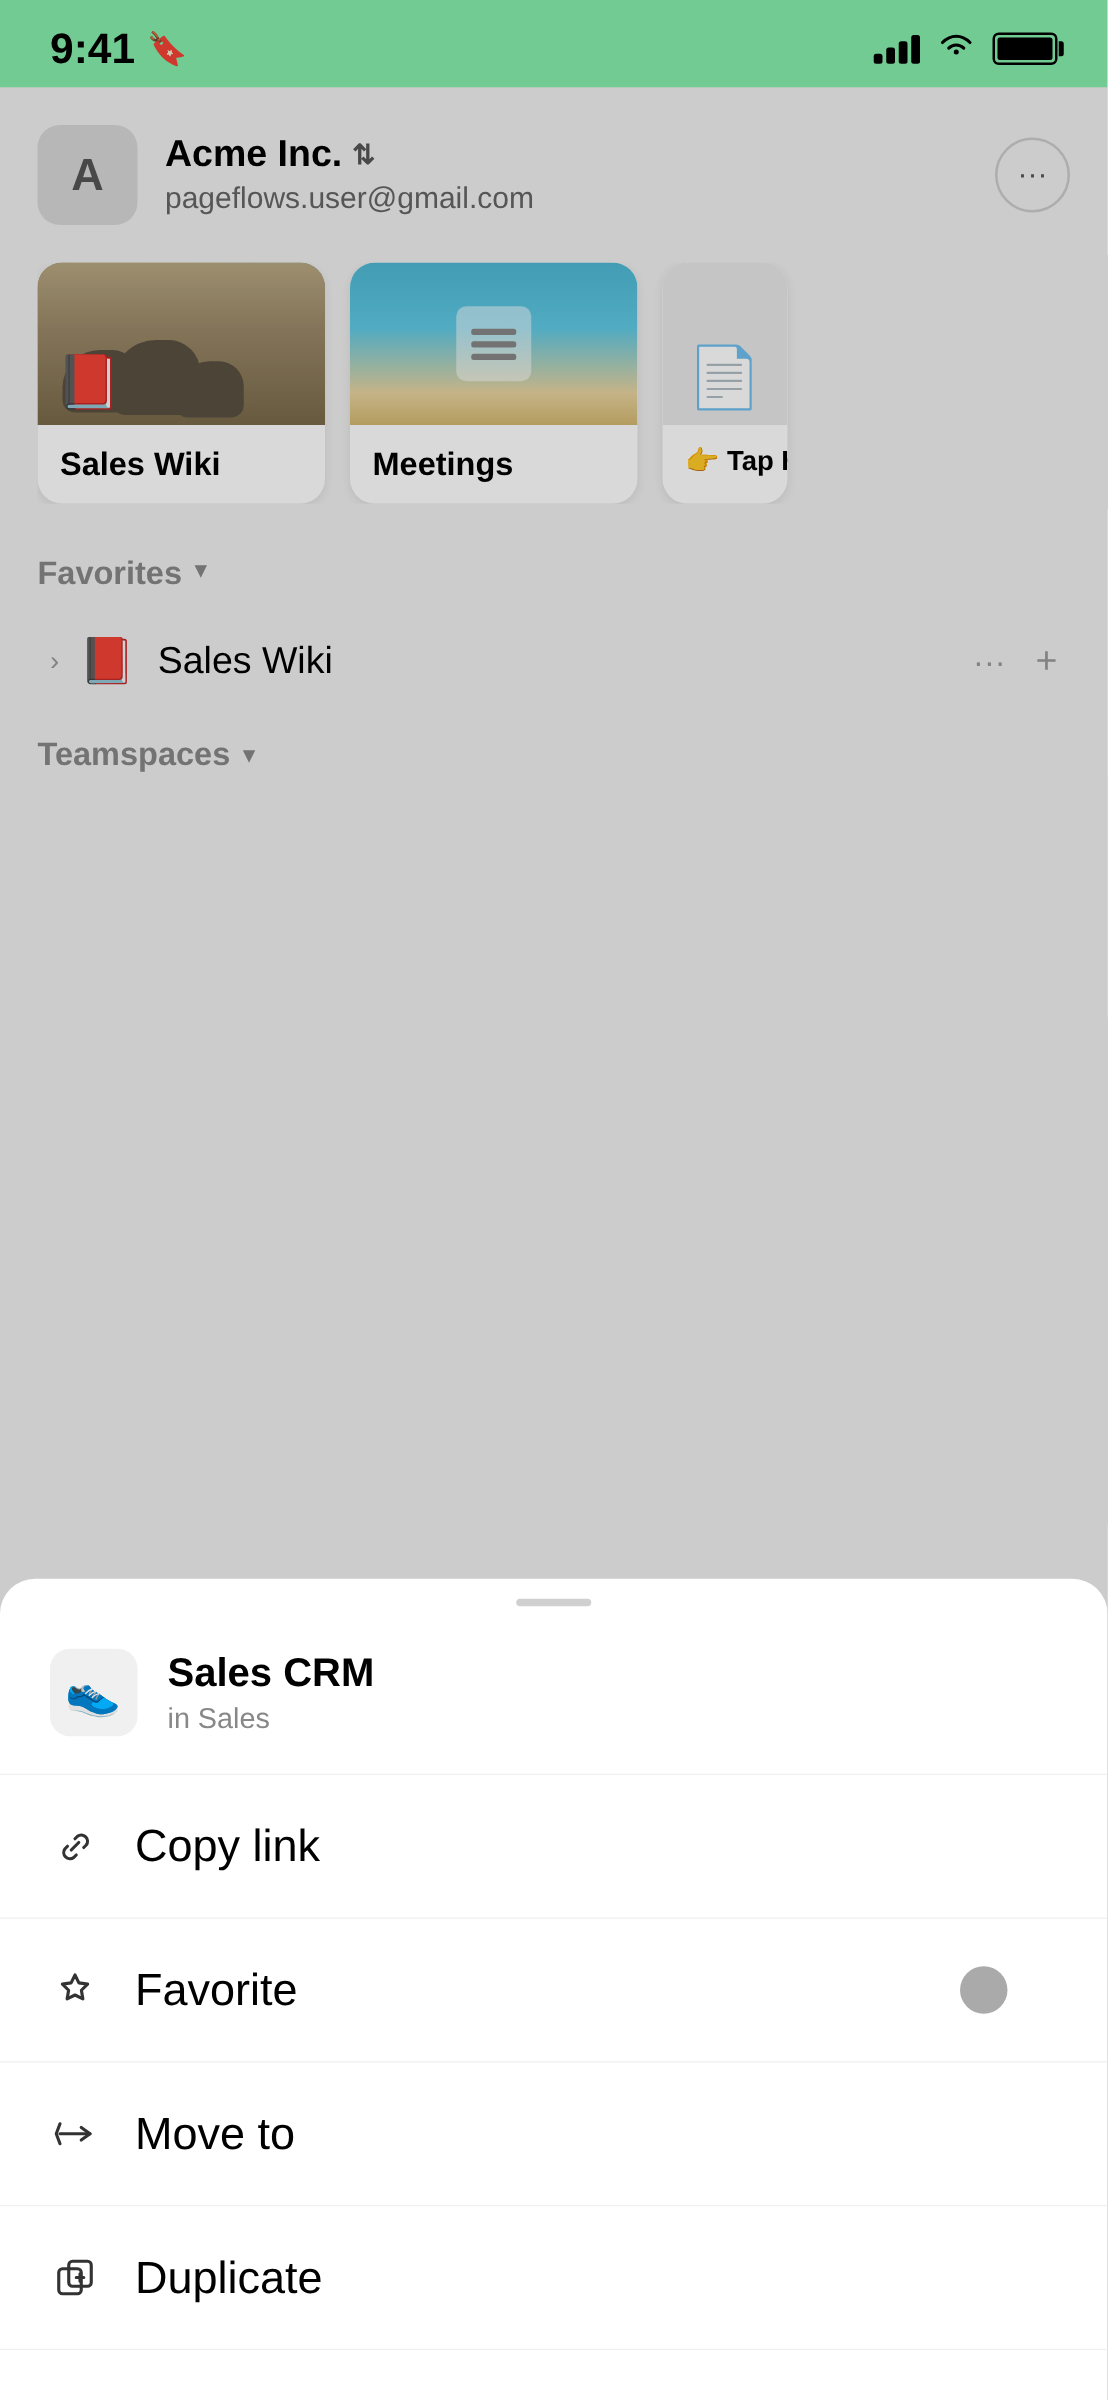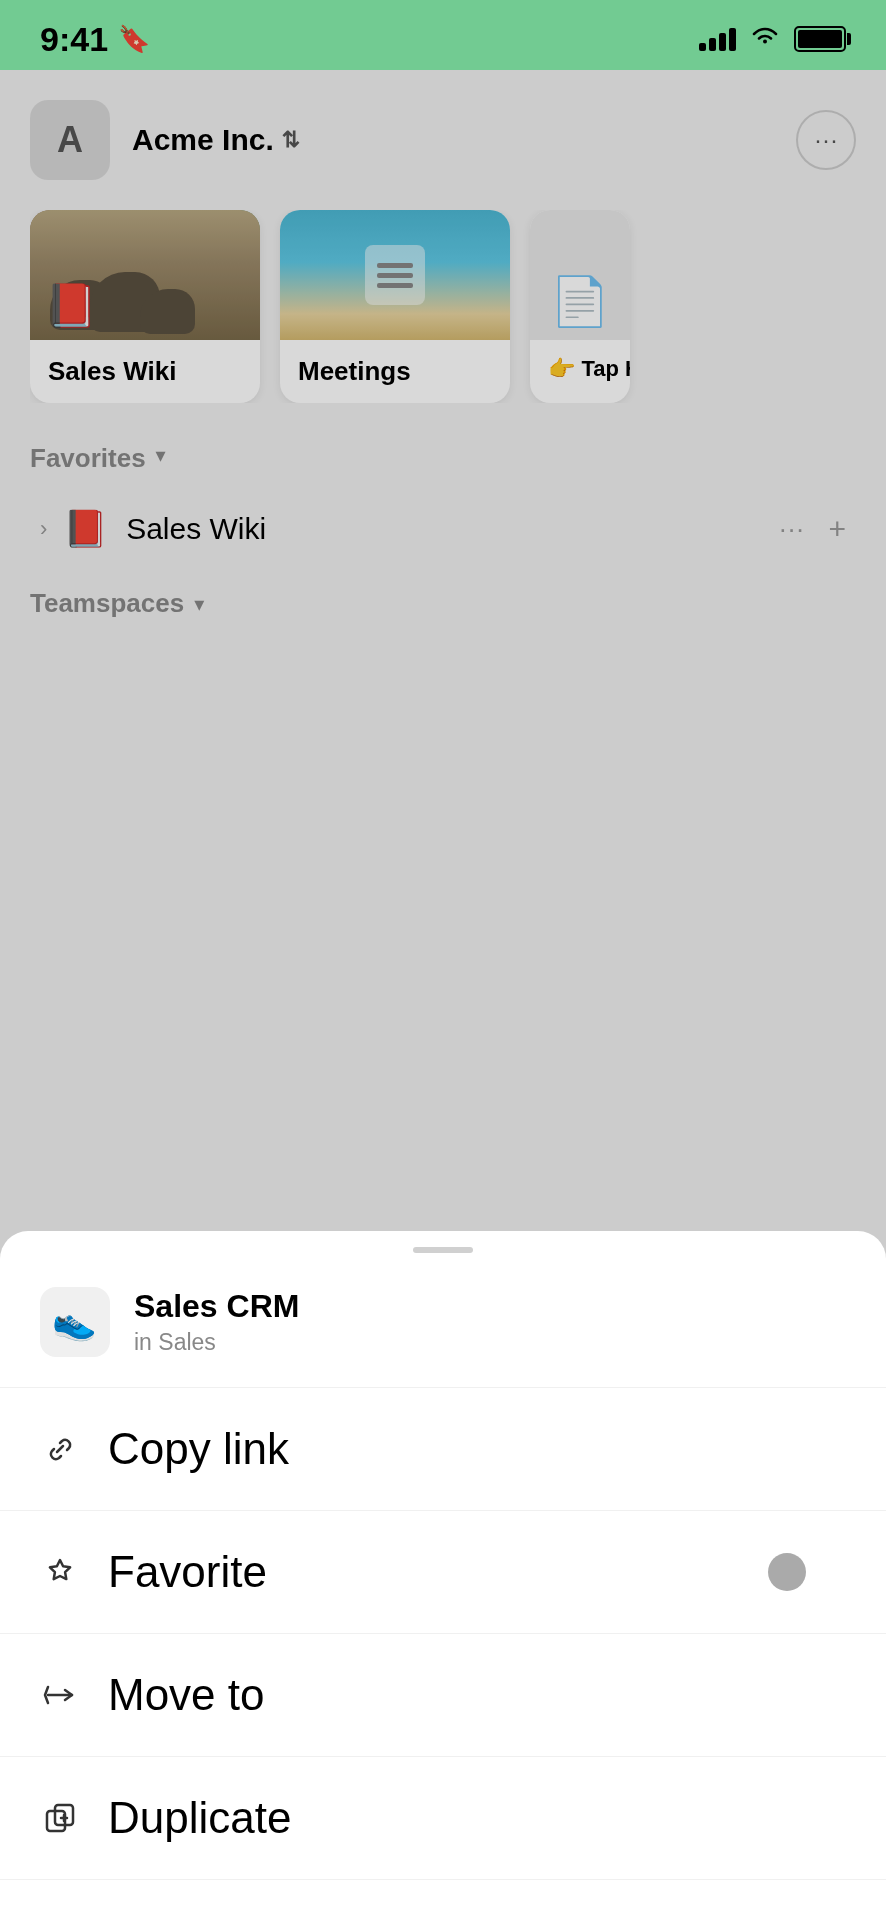--- a/index.html
+++ b/index.html
@@ -432,21 +432,21 @@
       font-size: 32px;
       color: #333;
       flex-shrink: 0;
     }
 
     .sheet-menu-icon.red {
       color: #e53e3e;
     }
 
     .sheet-menu-label {
-      font-size: 44px;
+      font-size: 36px;
       color: #000;
       font-weight: 400;
     }
 
     .sheet-menu-label.red {
       color: #e53e3e;
     }
 
     .divider {
       height: 1px;
@@ -506,20 +506,21 @@
 <div class="main-bg">
 
   <div class="account-header">
     <div class="account-info">
       <div class="account-avatar">A</div>
       <div class="account-text">
         <div class="company-name">
           <span>Acme Inc.</span>
           <span class="chevron-updown">⇅</span>
         </div>
+        <div class="email">pageflows.user@gmail.com</div>
       </div>
     </div>
     <div class="more-btn">···</div>
   </div>
 
   <div class="cards-row">
 
     <div class="workspace-card">
       <div class="card-image card-image-elephants">
         <div class="elephant-silhouette"></div>

